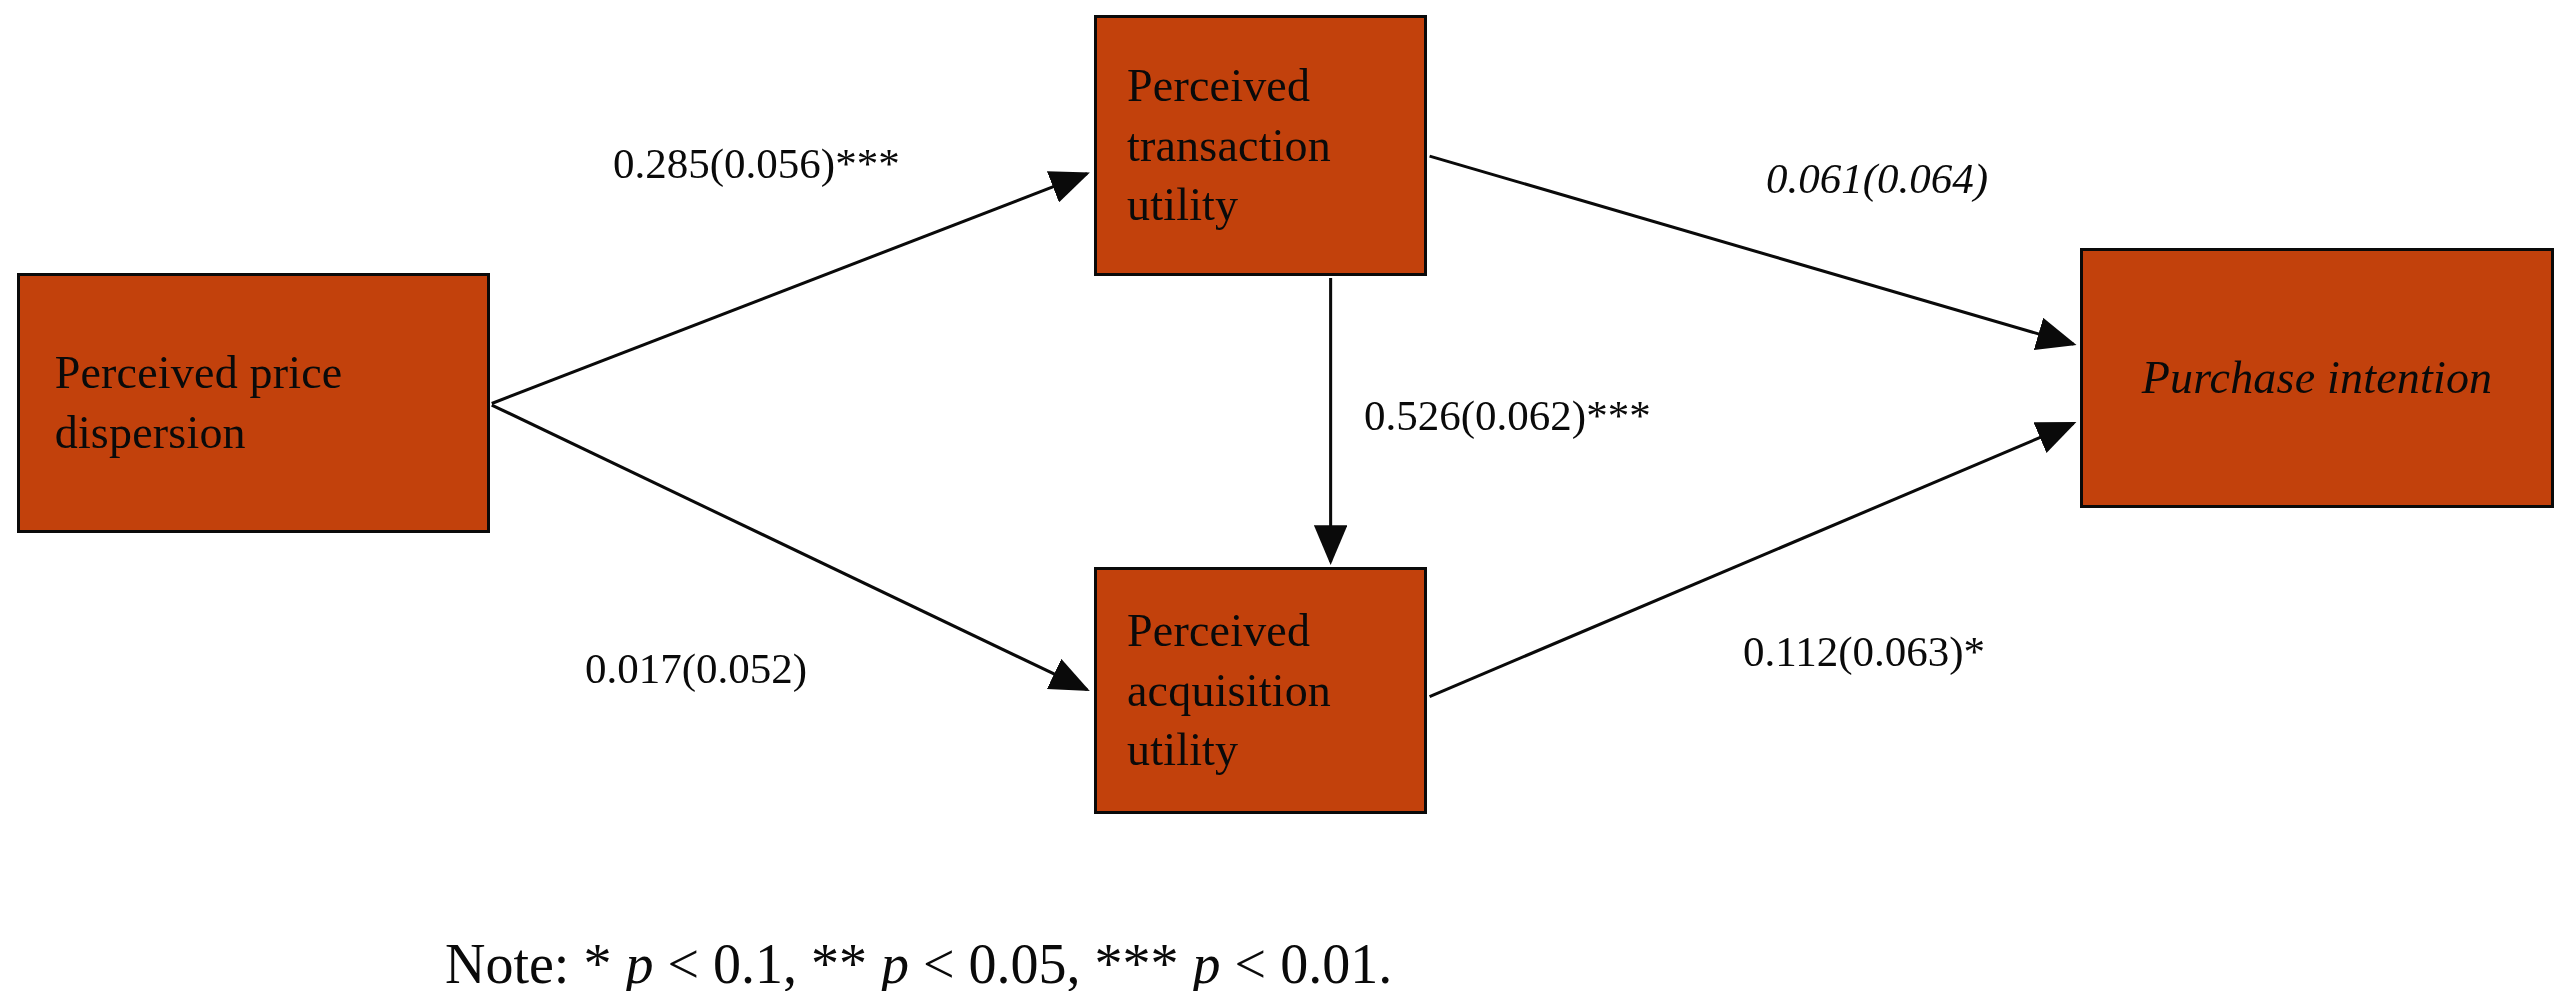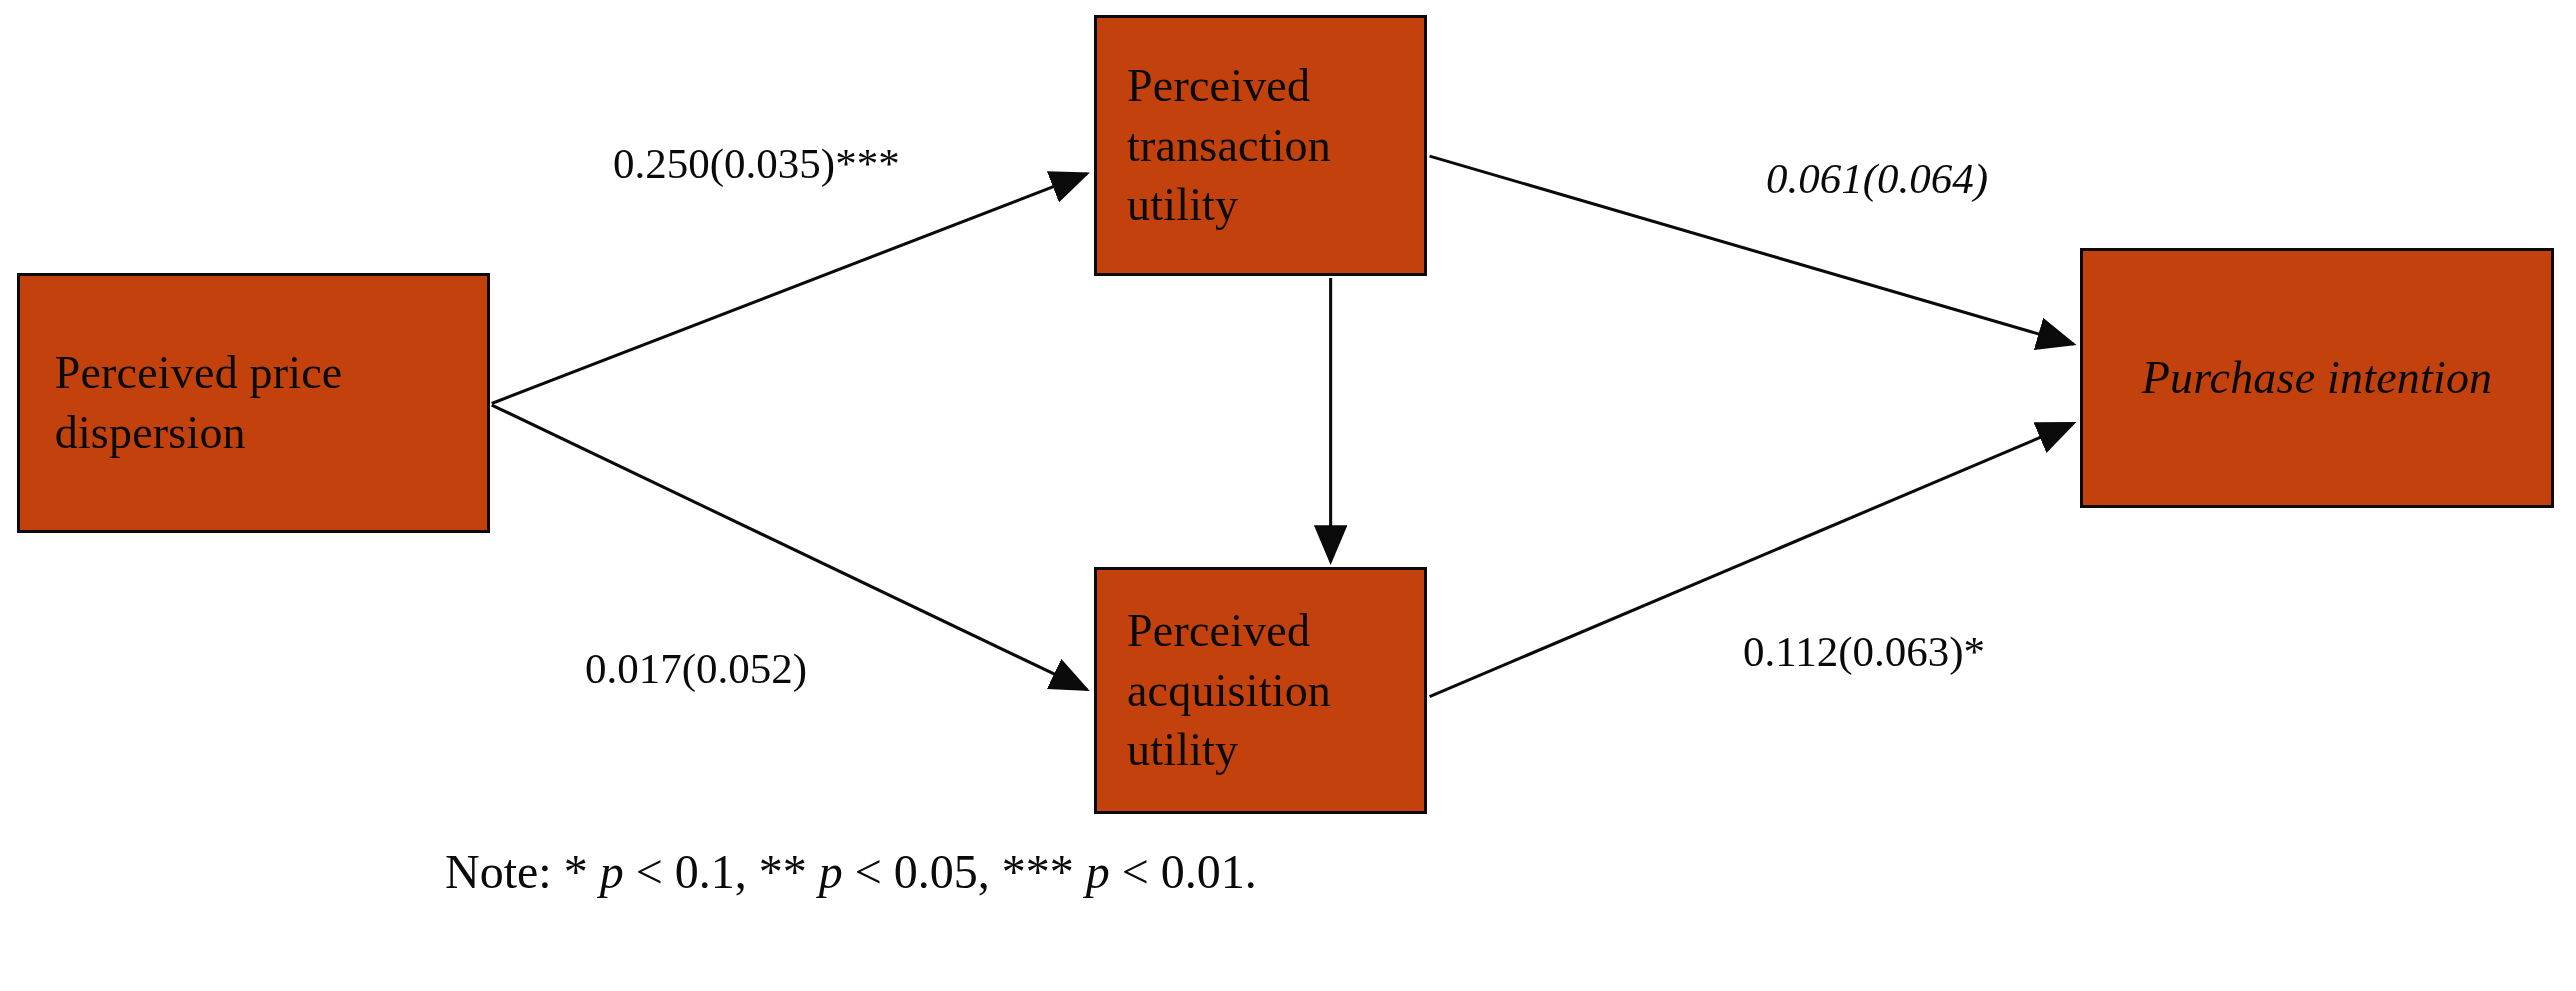--- a/index.html
+++ b/index.html
@@ -57,22 +57,22 @@
   }
   .lbl-a { left: 613px;  top: 142px; }
   .lbl-b { left: 1766px; top: 157px; font-style: italic; }
   .lbl-c { left: 1364px; top: 394px; }
   .lbl-d { left: 585px;  top: 647px; font-family: Liberation Serif, serif; }
   .lbl-e { left: 1743px; top: 630px; }
 
   .note {
     position: absolute;
     left: 445px;
-    top: 848px;
-    font-size: 48px;
+    top: 936px;
+    font-size: 56px;
     line-height: 1;
     white-space: nowrap;
     color: #0a0a0a;
   }
   .note i { font-style: italic; }
 </style>
 </head>
 <body>
 
 <div id="canvas">
@@ -104,22 +104,23 @@
   </div>
 
   <div class="node-box node-bot">
     <div class="node-label">Perceived acquisition utility</div>
   </div>
 
   <div class="node-box node-right">
     <div class="node-label">Purchase intention</div>
   </div>
 
-  <div class="edge-label lbl-a">0.250(0.035)***</div>
+  <div class="edge-label lbl-a">0.285(0.056)***</div>
   <div class="edge-label lbl-b">0.061(0.064)</div>
+  <div class="edge-label lbl-c">0.526(0.062)***</div>
   <div class="edge-label lbl-d">0.017(0.052)</div>
   <div class="edge-label lbl-e">0.112(0.063)*</div>
 
   <div class="note">
     <span>Note: </span><span>* </span><i>p</i><span> &lt; 0.1, </span><span>** </span><i>p</i><span> &lt; 0.05, </span><span>*** </span><i>p</i><span> &lt; 0.01.</span>
   </div>
 
 </div>
 
 

